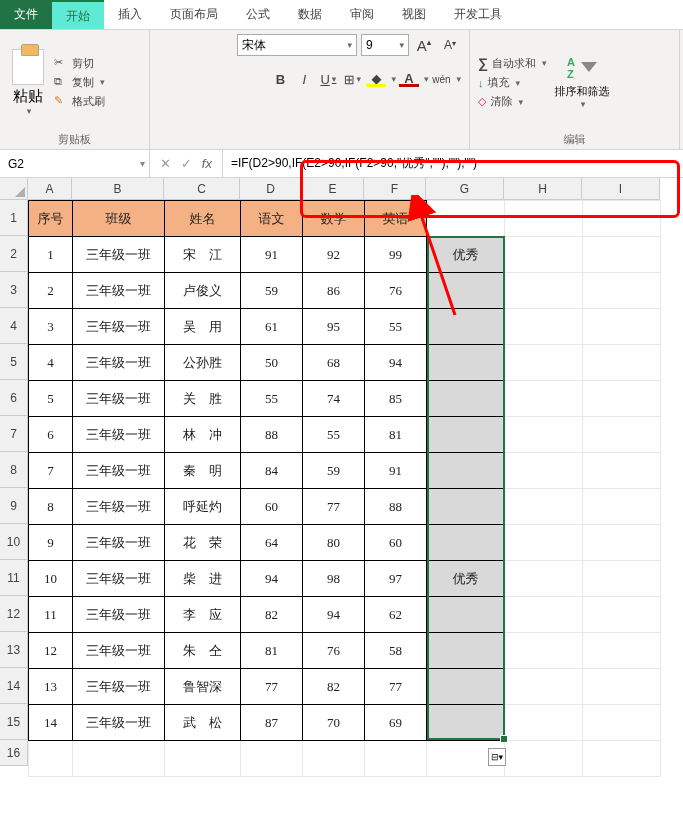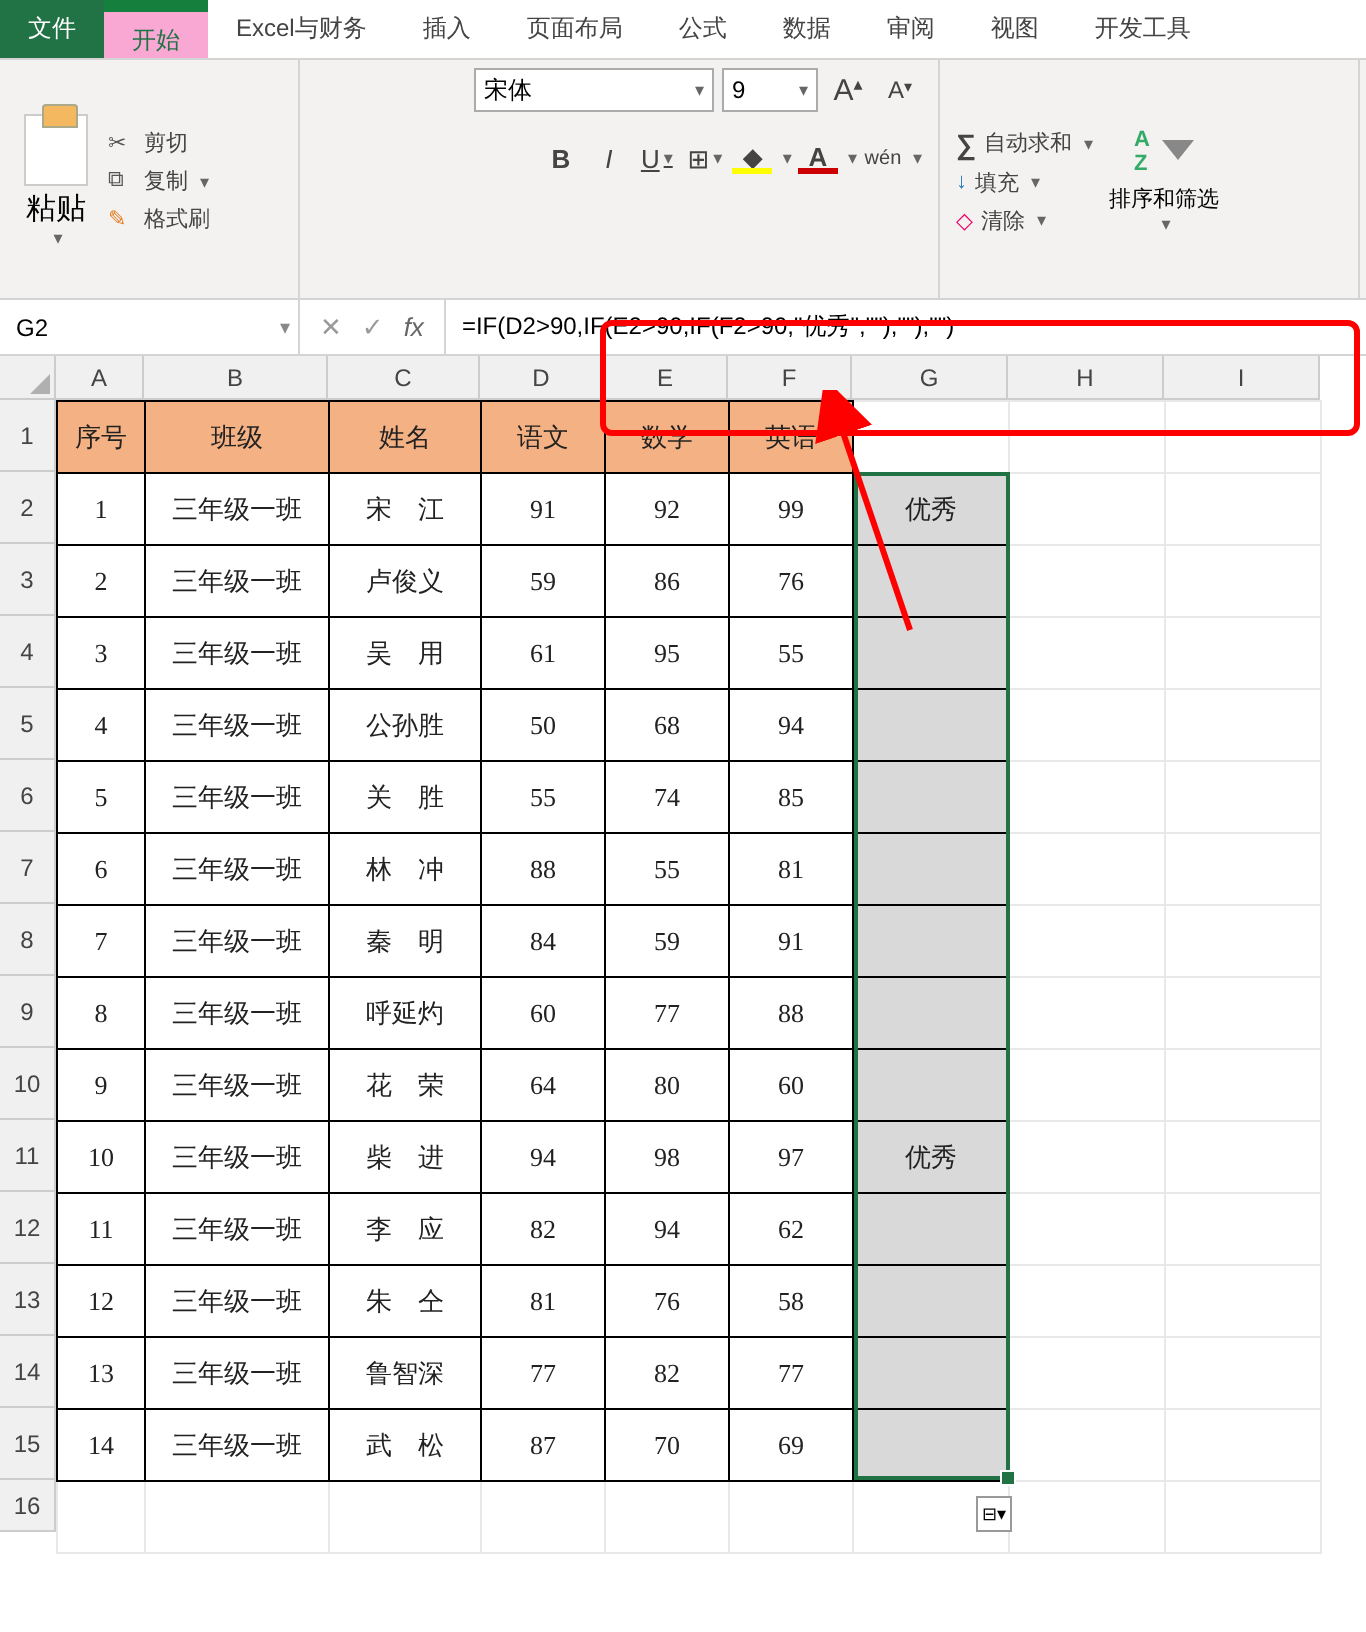--- a/index.html
+++ b/index.html
@@ -1,21 +1,21 @@
 <!DOCTYPE html>
 <html><head>
 <meta charset="utf-8">
 <style>
 * { box-sizing: border-box; margin: 0; padding: 0; font-family: "Microsoft YaHei", SimSun, sans-serif; }
 body { background: #fff; width: 683px; height: 816px; overflow: hidden; }
 
 
 .tabs { display: flex; background: #fff; height: 30px; border-bottom: 1px solid #d4d4d4; }
 .tab { padding: 6px 14px; font-size: 12px; color: #fff; background: #217346; cursor: pointer; }
-.tab.active { background: #f9a8d4; color: #217346; border-top: 6px solid #15803d; }
+.tab.active { background: #5eead4; color: #217346; border-top: 2px solid #15803d; }
 .tab.normal { background: #fff; color: #444; }
 .tab.file { background: #217346; color: #fff; }
 
 
 .ribbon { display: flex; align-items: stretch; background: #f3f2f1; border-bottom: 1px solid #d4d4d4; height: 120px; }
 .ribbon-group { border-right: 1px solid #d4d4d4; padding: 4px 8px 2px 8px; display: flex; flex-direction: column; justify-content: space-between; }
 .group-label { font-size: 11px; color: #666; text-align: center; padding-top: 2px; }
 .group-body { display: flex; align-items: center; gap: 4px; flex: 1; }
 
 
@@ -98,21 +98,20 @@
 .autofill-icon { position: absolute; width: 18px; height: 18px; border: 1px solid #999; background: #fff; z-index: 52; display: flex; align-items: center; justify-content: center; font-size: 9px; cursor: pointer;}
 
 .dropdown-caret { font-size: 9px; color: #666; margin-left: 2px;}
 </style>
 </head>
 <body>
 
 <div class="tabs">
   <div class="tab file">文件</div>
   <div class="tab active">开始</div>
-  <div class="tab normal">Excel与财务</div>
   <div class="tab normal">插入</div>
   <div class="tab normal">页面布局</div>
   <div class="tab normal">公式</div>
   <div class="tab normal">数据</div>
   <div class="tab normal">审阅</div>
   <div class="tab normal">视图</div>
   <div class="tab normal">开发工具</div>
 </div>
 
 <div class="ribbon">
@@ -133,20 +132,21 @@
             <span class="small-icon copy-ic">⧉</span>
             <span>复制</span>
             <span class="dropdown-caret">▾</span>
           </div>
         <div>
             <span class="small-icon brush-ic">✎</span>
             <span>格式刷</span>
           </div>
       </div>
     </div>
+    <div class="group-label">剪贴板</div>
   </div>
 
   <div class="ribbon-group" style="width:320px">
     <div class="group-body" style="flex-direction:column;align-items:flex-end;">
       <div class="font-row1">
         <div class="font-select">
           <span>宋体</span>
             <span class="dropdown-caret">▾</span>
         </div>
         <div class="size-select">
@@ -207,20 +207,21 @@
       </div>
       <div class="sortfilter">
         <div class="sf-icon">
             <span class="az">A<br>Z</span>
             <div class="funnel"></div>
           </div>
         <span>排序和筛选</span>
         <span class="dropdown-caret">▾</span>
       </div>
     </div>
+    <div class="group-label">编辑</div>
   </div>
 </div>
 
 <div class="formula-row" style="position:relative">
   <div class="name-box">
     <span>G2</span>
     <span class="dd">▾</span>
   </div>
   <div class="formula-btns">
     <span>✕</span>

